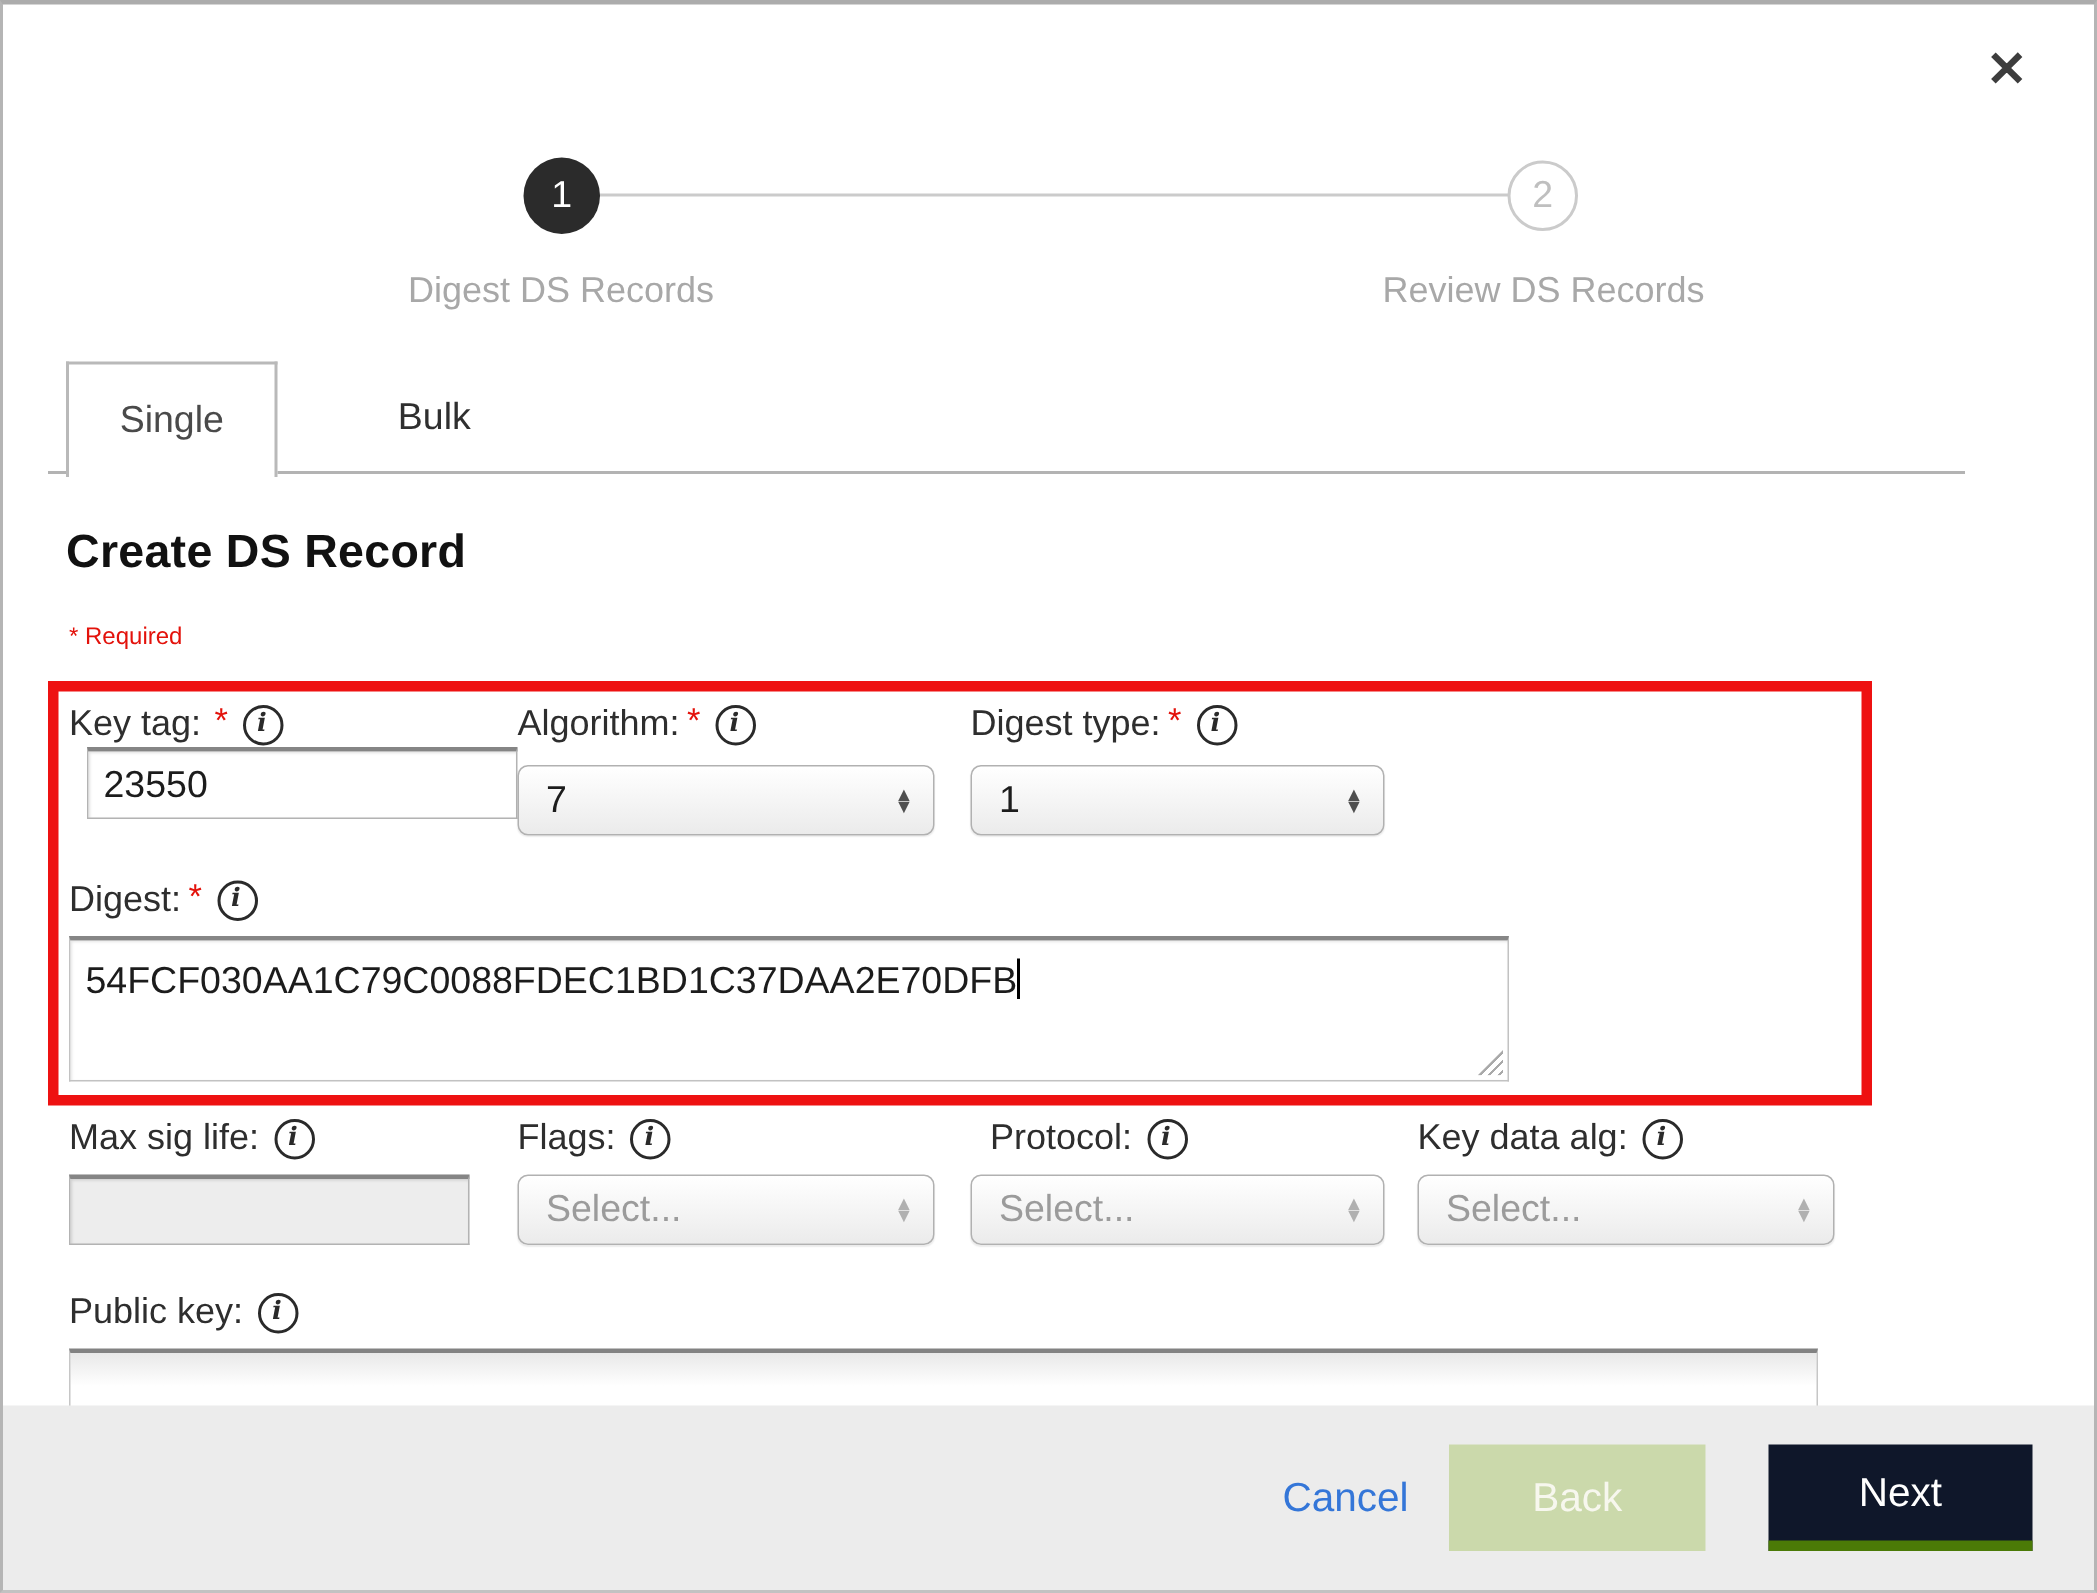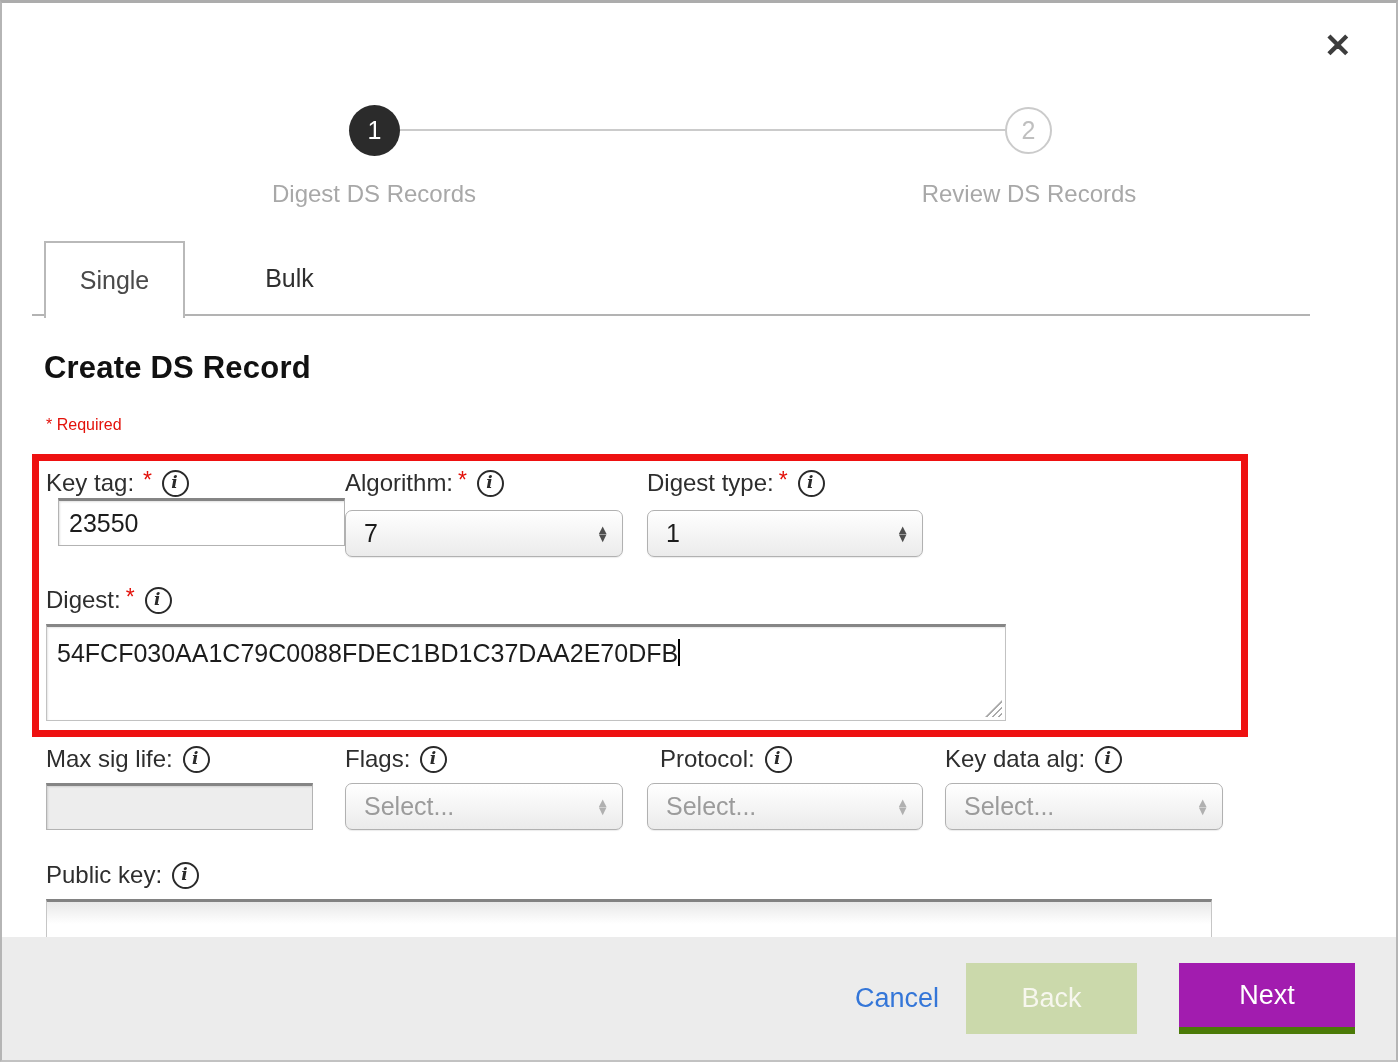--- a/index.html
+++ b/index.html
@@ -115,21 +115,21 @@
     background:#ececec;
     display:flex; align-items:center; justify-content:flex-end;
     padding-right:41px;
   }
   .cancel-link { color:#3476d8; font-size:27px; text-decoration:none; margin-right:27px; cursor:pointer; }
   .btn { font-family:"Liberation Sans", sans-serif; font-size:27px; border:none; cursor:pointer; }
   .btn-back {
     width:171px; height:71px; background:#cbd9ab; color:#f7f7ee; margin-right:42px; cursor:default;
   }
   .btn-next {
-    width:176px; height:71px; background:#a21caf; color:#ffffff; border-bottom:7px solid #4b7a07;
+    width:176px; height:71px; background:#0f172a; color:#ffffff; border-bottom:7px solid #4b7a07;
   }
 </style>
 </head>
 <body>
 
 <div class="screen">
 
   <button class="close-btn">✕</button>
 
   <div class="step-line"></div>

